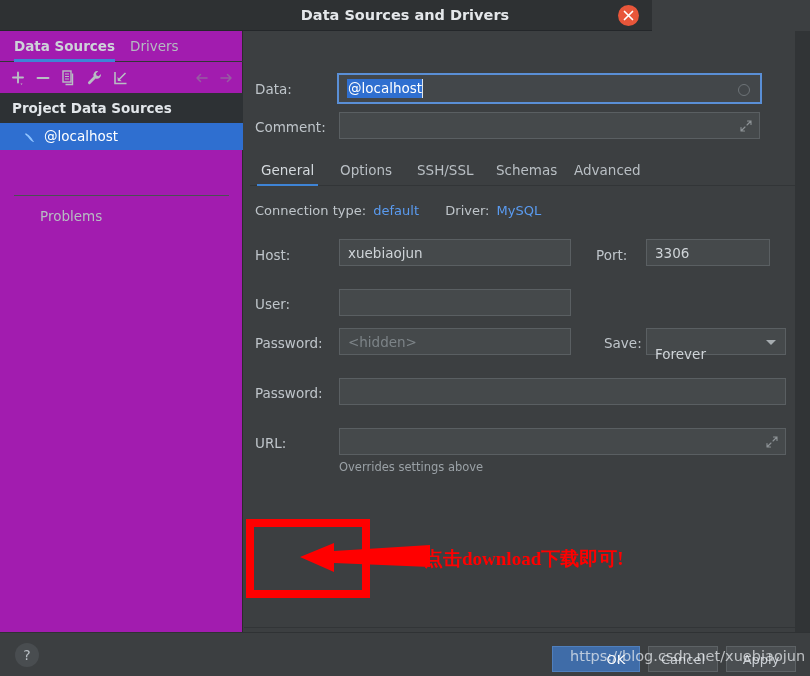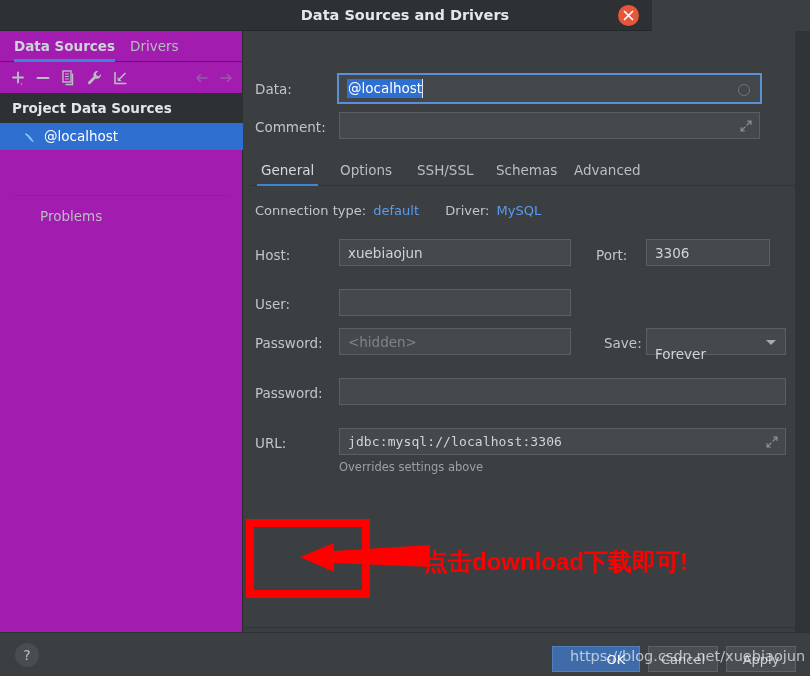--- a/index.html
+++ b/index.html
@@ -163,22 +163,22 @@
   .btn.primary { background: #3f6ca8; border-color: #4f7fbd; color: #ffffff; padding-left: 40px; }
 
   
   .anno-rect {
     position: absolute; left: 246px; top: 519px; width: 124px; height: 79px;
     border: 8px solid #ff0000; pointer-events: none;
   }
   .anno-arrow { position: absolute; left: 300px; top: 540px; pointer-events: none; }
   .anno-text {
     position: absolute; left: 424px; top: 546px;
-    color: #ff0000; font-size: 24px; font-weight: bold;
-    font-family: Liberation Sans, sans-serif;
+    color: #ff0000; font-size: 19px; font-weight: bold;
+    font-family: Liberation Serif, serif;
     white-space: nowrap; pointer-events: none; text-align: center;
   }
 
   
   .watermark {
     position: absolute; left: 570px; top: 648px;
     font-size: 14.5px; color: rgba(235,238,241,0.72);
     white-space: nowrap; pointer-events: none;
     font-family: "DejaVu Sans", "Liberation Sans", sans-serif;
   }
@@ -329,21 +329,20 @@
       <span class="dd-arrow"></span>
     </div>
 
     <div class="row-label" style="left:11px; top:354px;">Password:</div>
     <div class="field" style="left:95px; top:347px; width:447px; height:27px;">
       <span class="val"></span>
     </div>
 
     <div class="row-label" style="left:11px; top:404px;">URL:</div>
     <div class="field mono" style="left:95px; top:397px; width:447px; height:27px;">
-      <span class="val">jdbc:mysql://localhost:3306</span>
       <span class="expand-ico">
         <svg width="14" height="14" viewBox="0 0 14 14">
           <path d="M8.5 2 H12 V5.5 M12 2 L8 6 M5.5 12 H2 V8.5 M2 12 L6 8" fill="none" stroke="#a6acb0" stroke-width="1.1" stroke-linecap="round"></path>
         </svg>
       </span>
     </div>
     <div class="hint" style="left:95px; top:429px;">Overrides settings above</div>
 
     <div class="rp-foot-sep"></div>
     <div class="link-blue" style="left:11px; top:606px;">Test Connection</div>

